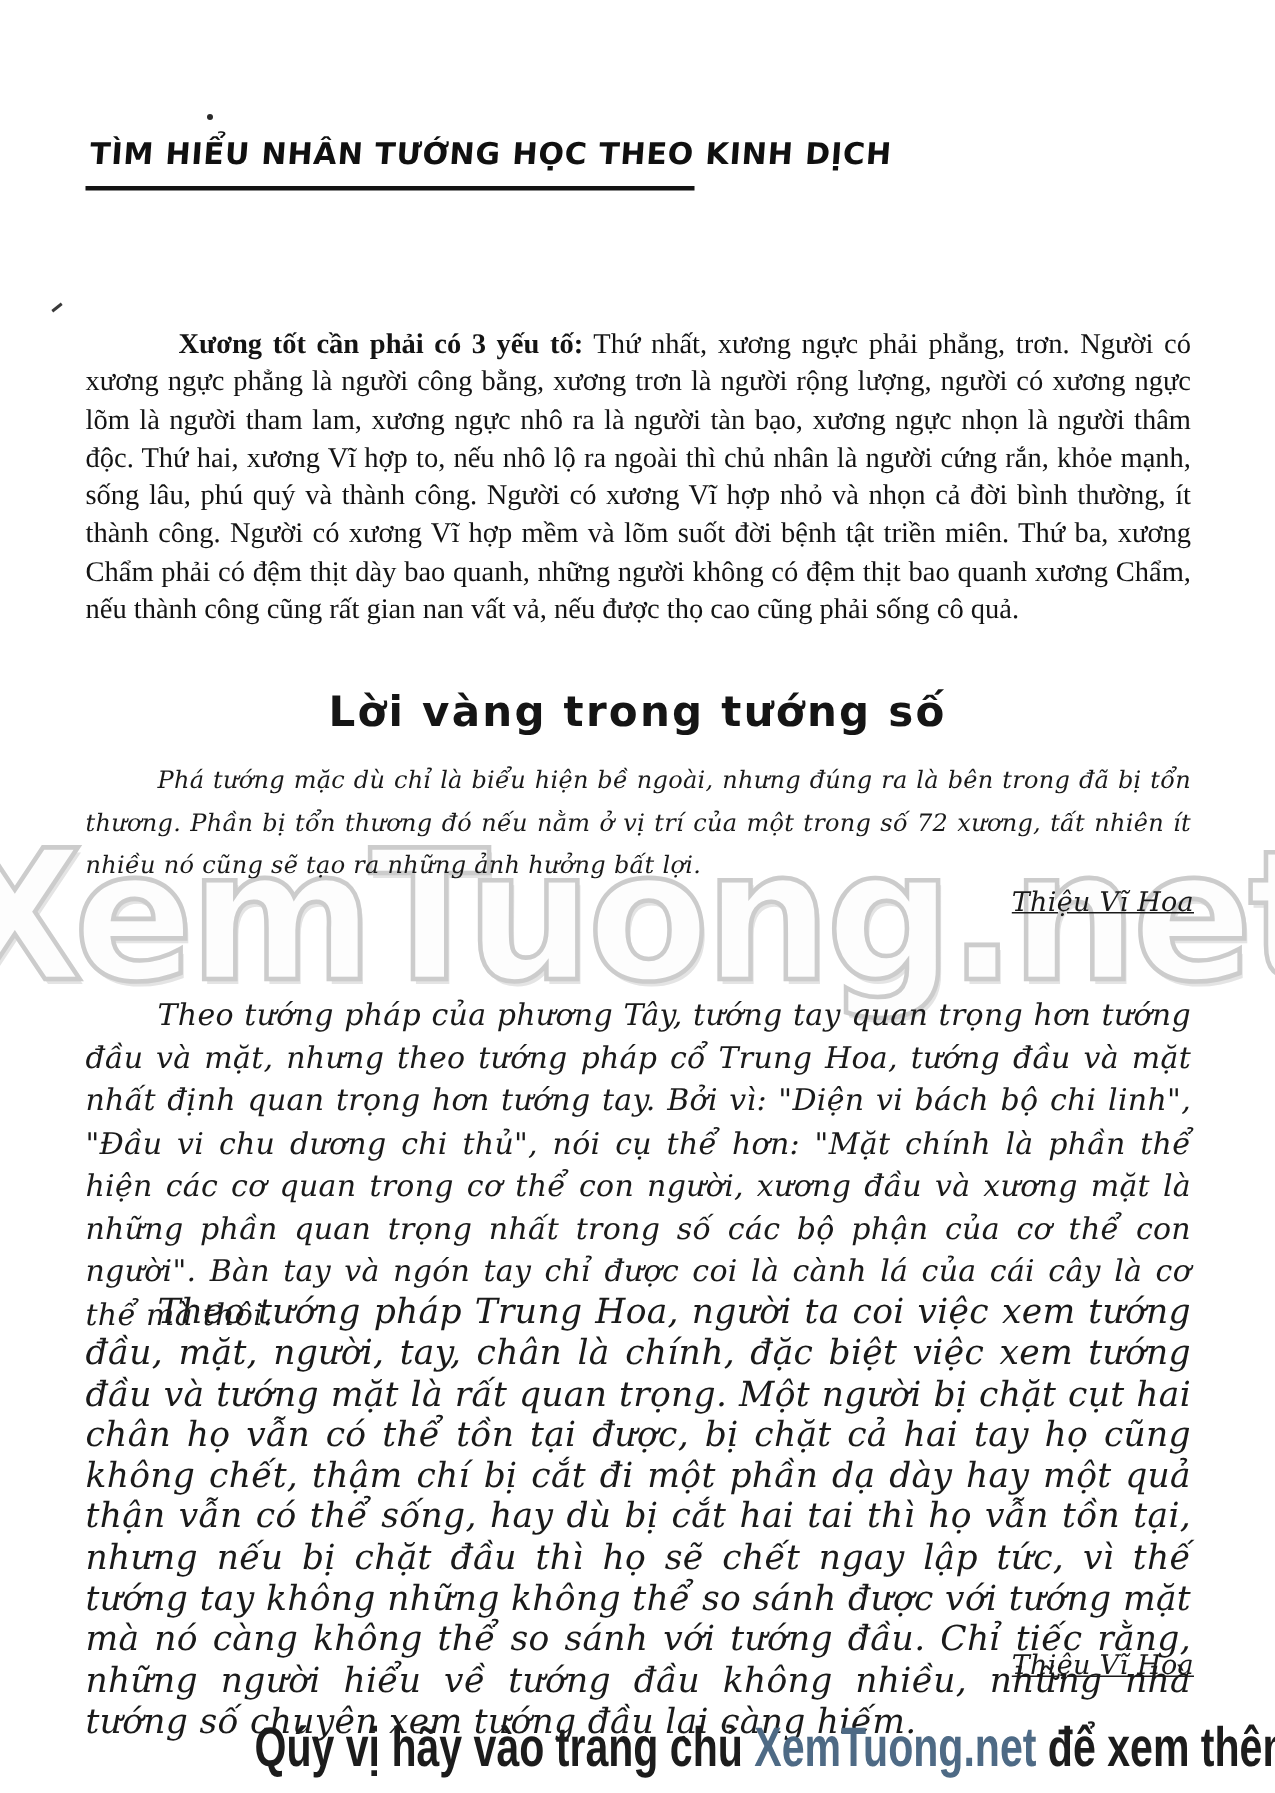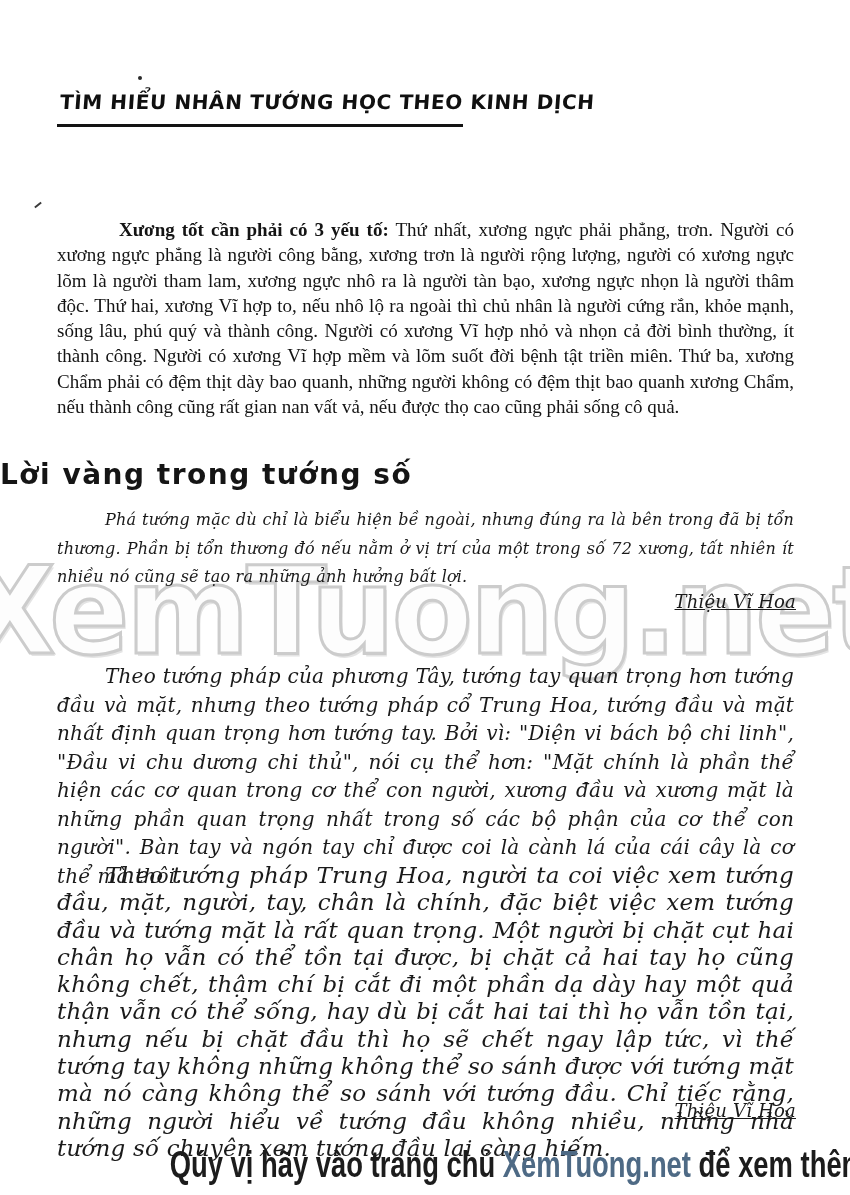--- a/index.html
+++ b/index.html
@@ -17,21 +17,21 @@
   .header-rule { position:absolute; left:57px; top:124px; width:406px; height:3px; background:#131313; }
 
   
   .para { position:absolute; left:57px; width:737px; text-align:justify; z-index:2; }
   .p1 { top:141px; font-size:19px; line-height:25.5px; }
   .p2 { top:217px; font-size:19px; line-height:25.3px; text-indent:38px; }
   .lead { font-weight:bold;margin-left:24px; }
 
   
   .section-heading {
-    position:absolute; left:0; right:0; top:458px; text-align:left;
+    position:absolute; left:0; right:0; top:458px; text-align:center;
     font-family:"DejaVu Sans", sans-serif; font-weight:bold; font-size:28px;
     letter-spacing:1.5px; color:#151515; z-index:2;
   }
 
   
   .hand { font-family:"DejaVu Serif", serif; font-style:italic; color:#1a1a1a; letter-spacing:0.2px; }
   .quote { top:506px; font-size:16px; line-height:28.5px; text-indent:48px; }
   .p3 { top:662px; font-size:20px; line-height:28.5px; text-indent:48px; }
   .p4 { top:862px; font-size:23px; line-height:27.3px; text-indent:48px; }
   .sig { position:absolute; right:54px; font-size:18px; z-index:2;text-decoration:underline; }

